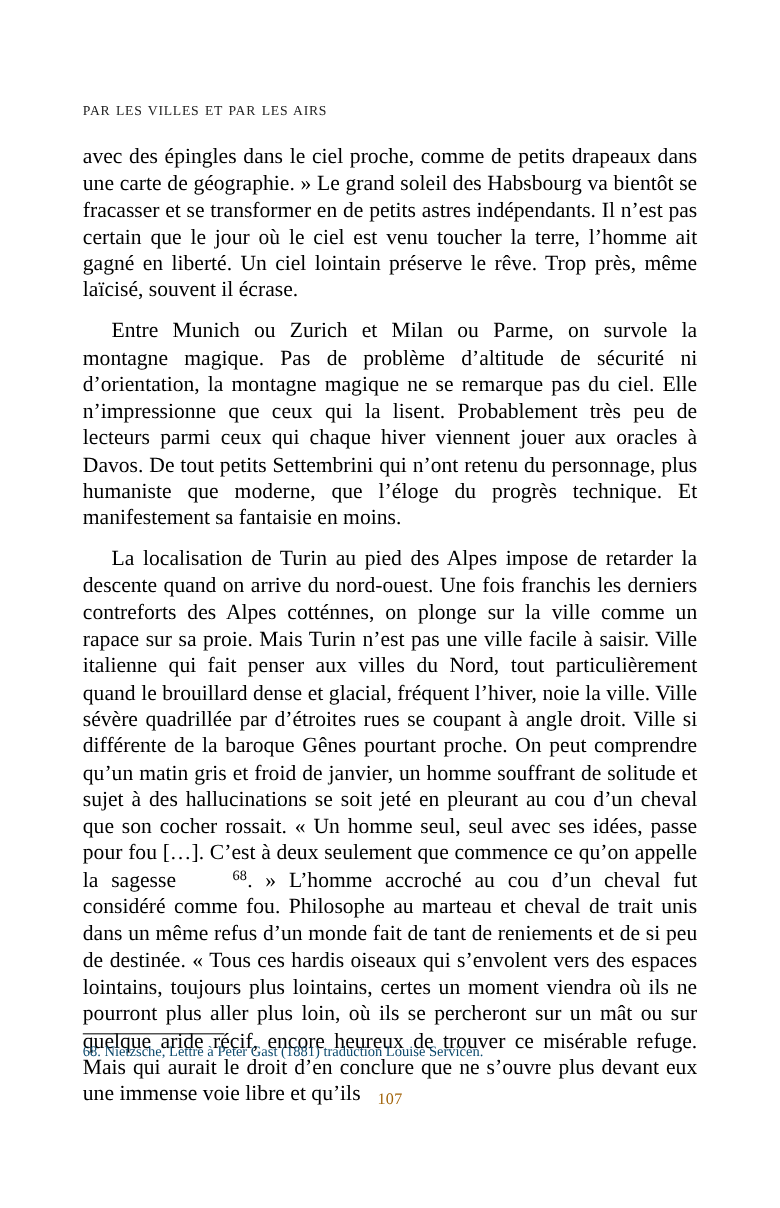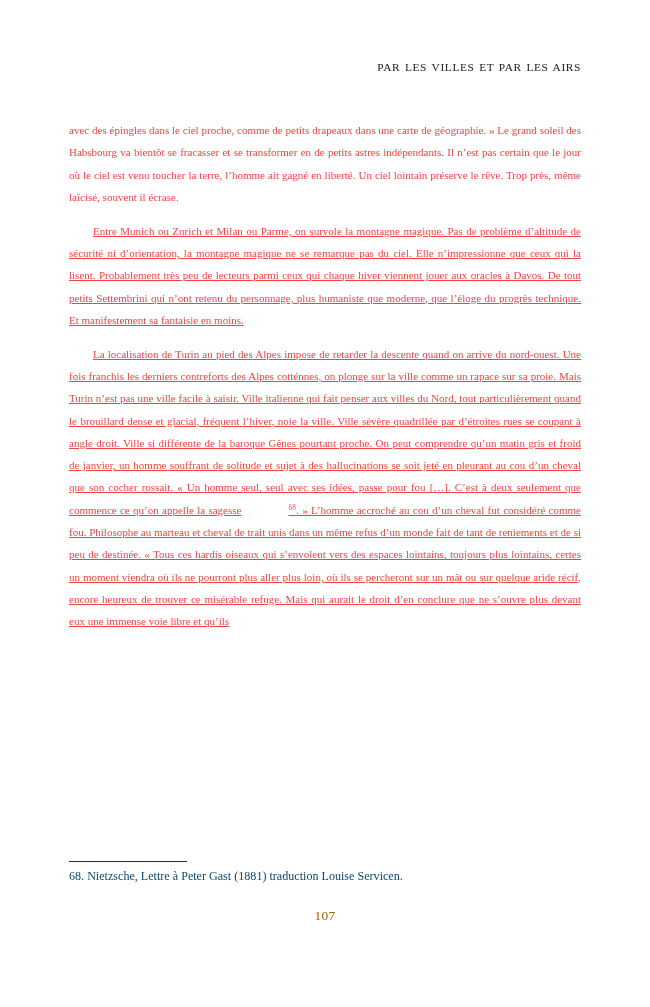--- a/index.html
+++ b/index.html
@@ -22,54 +22,53 @@
     top: 0;
     width: 650px;
     height: 1007px;
     box-sizing: border-box;
   }
 
   
   .running-head {
     position: absolute;
     left: 69px;
-    top: 61px;
+    top: 87px;
     width: 512px;
-    text-align: right;
+    text-align: left;
     font-size: 11.4px;
     letter-spacing: 0.62px;
     color: #222222;
     word-spacing: 1.2px;
     white-space: nowrap;
   }
 
   
   .textblock {
     position: absolute;
     left: 69px;
     top: 119px;
     width: 512px;
   }
 
   p.para {
     margin: 0;
-    font-size: 11px;
+    font-size: 18px;
     line-height: 22.3px;
     text-align: justify;
     text-justify: inter-word;
     text-indent: 0;
-    color: #ef4444;
+    color: #000000;
     hyphens: none;
   }
   p.para.indent {
     text-indent: 24px;
   }
   p.para + p.para {
     margin-top: 11.5px;
-    text-decoration: underline;
   }
 
   sup.fn-ref {
     font-size: 0.66em;
     vertical-align: 0.52em;
     line-height: 0;
     letter-spacing: 0.2px;
     margin-left: 47px;
   }
 

